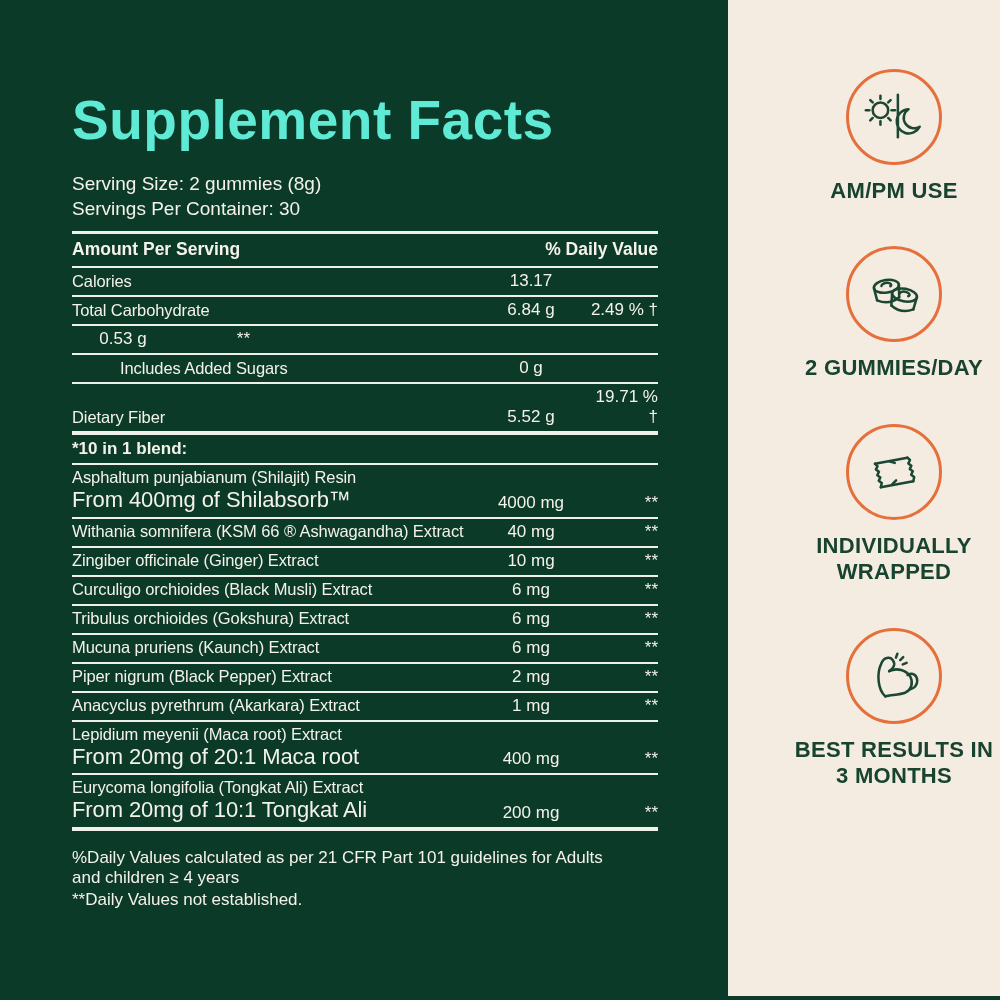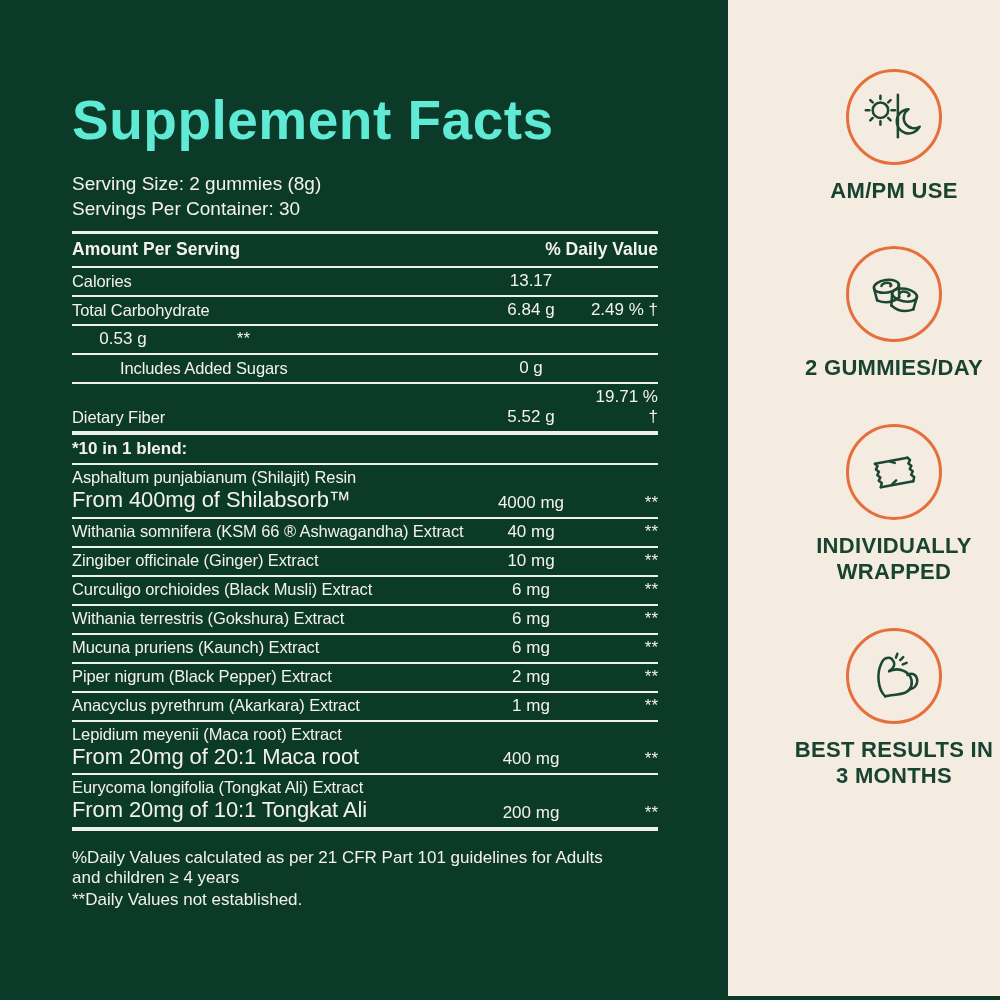--- a/index.html
+++ b/index.html
@@ -149,21 +149,21 @@
         <div class="tdv">**</div>
       </div>
 
       <div class="trow">
         <div class="tname">Curculigo orchioides (Black Musli) Extract</div>
         <div class="tamt">6 mg</div>
         <div class="tdv">**</div>
       </div>
 
       <div class="trow">
-        <div class="tname">Withania terrestris (Gokshura) Extract</div>
+        <div class="tname">Tribulus orchioides (Gokshura) Extract</div>
         <div class="tamt">6 mg</div>
         <div class="tdv">**</div>
       </div>
 
       <div class="trow">
         <div class="tname">Mucuna pruriens (Kaunch) Extract</div>
         <div class="tamt">6 mg</div>
         <div class="tdv">**</div>
       </div>
 

